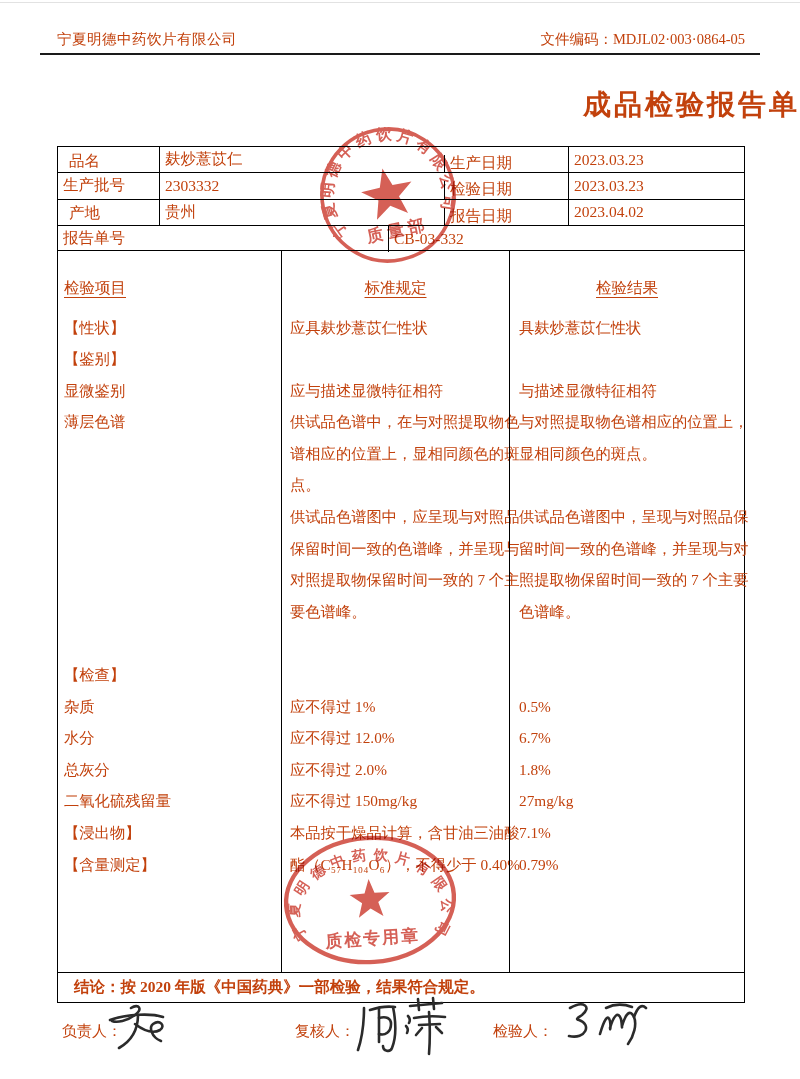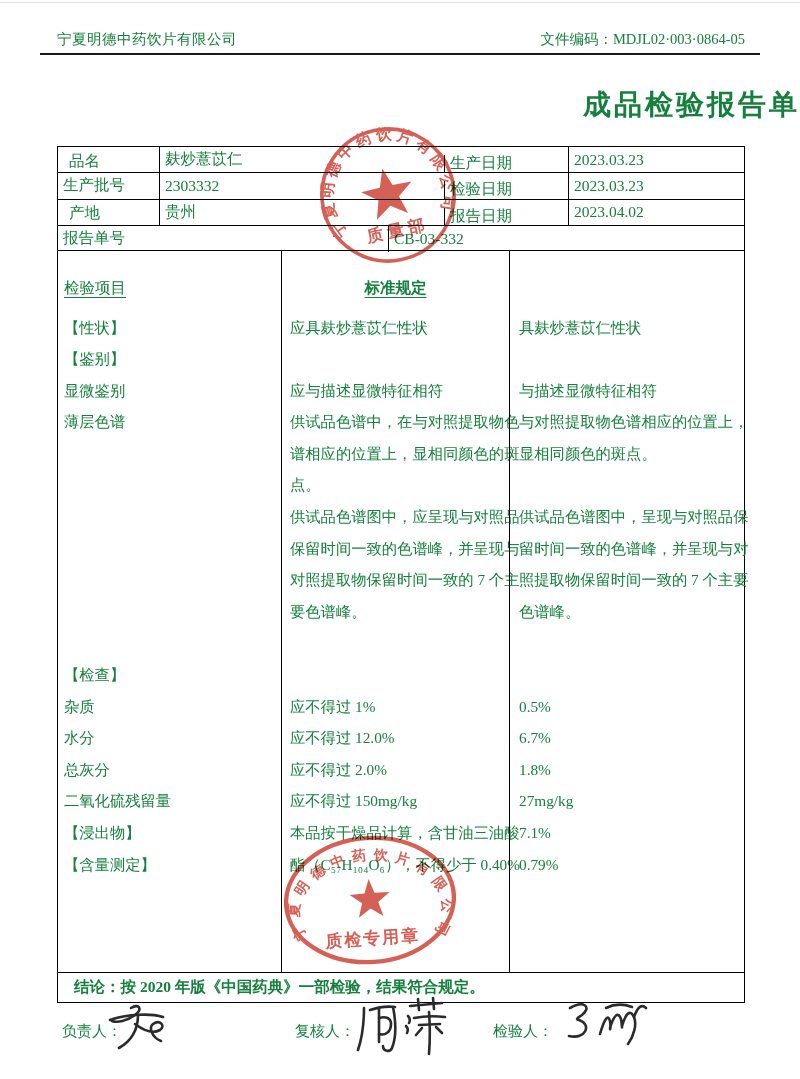--- a/index.html
+++ b/index.html
@@ -1,17 +1,17 @@
 <!DOCTYPE html>
 <html><head>
 <meta charset="utf-8">
 <style>
   html,body{margin:0;padding:0;background:#fff;}
   .page{position:relative;width:800px;height:1079px;background:#ffffff;overflow:hidden;
-        font-family:"Liberation Serif", serif;color:#15803d;}
+        font-family:"Liberation Serif", serif;color:#c2410c;}
   .abs{position:absolute;}
   .topline{left:0;top:2px;width:800px;border-top:1px solid #e2e2e2;}
   .company{left:57px;top:30px;font-size:14.5px;letter-spacing:.5px;}
   .doccode{top:30px;right:55px;font-size:14.5px;}
   .rule{left:40px;top:53px;width:720px;border-top:2px solid #1a1a1a;}
   .title{left:0;top:86px;width:800px;text-align:right;font-size:28px;font-weight:bold;letter-spacing:3px;}
 
   
   .info{left:57px;top:146px;width:688px;height:105px;border:1.5px solid #000;box-sizing:border-box;}
   .irow{display:flex;height:26.25px;box-sizing:border-box;}
@@ -22,21 +22,21 @@
   .w12{width:330px;}.w34{flex:1;}
   .just{display:block;text-align:justify;text-align-last:justify;padding:3px 10px 0 6px;}
 
   
   .main{left:57px;top:249.5px;width:688px;height:723.5px;border:1.5px solid #000;box-sizing:border-box;display:flex;}
   .mcol{box-sizing:border-box;position:relative;}
   .c1{width:223px;}.c2{width:228px;border-left:1.5px solid #000;}.c3{flex:1;border-left:1.5px solid #000;}
   .mhead{position:absolute;top:10px;left:0;width:100%;font-size:15.5px;
          text-decoration:underline;text-underline-offset:4px;margin-top:17px;}
   .c1 .mhead{padding-left:6px;box-sizing:border-box;}
-  .c2 .mhead,.c3 .mhead{text-align:center;font-weight:bold;}
+  .c2 .mhead,.c3 .mhead{text-align:center;}
   .mlines{position:absolute;top:61px;left:0;width:100%;}
   .tline{height:31.6px;line-height:31.6px;font-size:15.3px;white-space:nowrap;}
   .c1 .tline{padding-left:6px;}
   .c2 .tline{padding-left:8px;}
   .c3 .tline{padding-left:9px;}
 
   
   .concl{left:57px;top:971.5px;width:688px;height:31px;border:1.5px solid #000;box-sizing:border-box;
          display:flex;align-items:center;font-weight:bold;font-size:15.5px;padding-left:16px;}
 
@@ -134,20 +134,21 @@
           <div class="tline"></div>
           <div class="tline">应不得过 1%</div>
           <div class="tline">应不得过 12.0%</div>
           <div class="tline">应不得过 2.0%</div>
           <div class="tline">应不得过 150mg/kg</div>
           <div class="tline">本品按干燥品计算，含甘油三油酸</div>
           <div class="tline">酯（C₅₇H₁₀₄O₆），不得少于 0.40%</div>
         </div>
     </div>
     <div class="mcol c3">
+      <div class="mhead">检验结果</div>
       <div class="mlines">
           <div class="tline">具麸炒薏苡仁性状</div>
           <div class="tline"></div>
           <div class="tline">与描述显微特征相符</div>
           <div class="tline">与对照提取物色谱相应的位置上，</div>
           <div class="tline">显相同颜色的斑点。</div>
           <div class="tline"></div>
           <div class="tline">供试品色谱图中，呈现与对照品保</div>
           <div class="tline">留时间一致的色谱峰，并呈现与对</div>
           <div class="tline">照提取物保留时间一致的 7 个主要</div>

